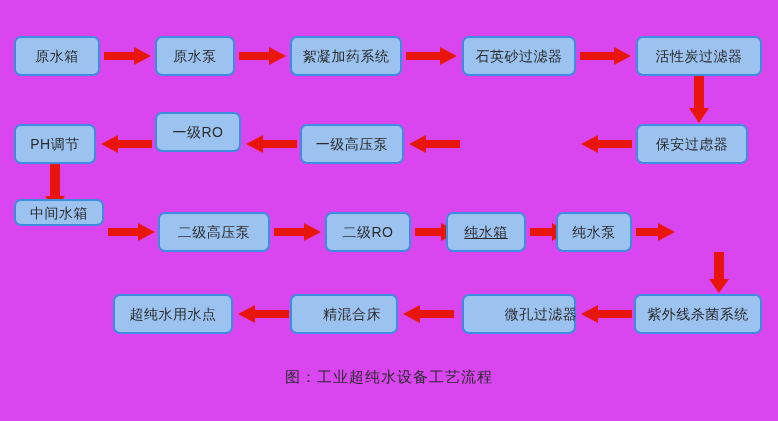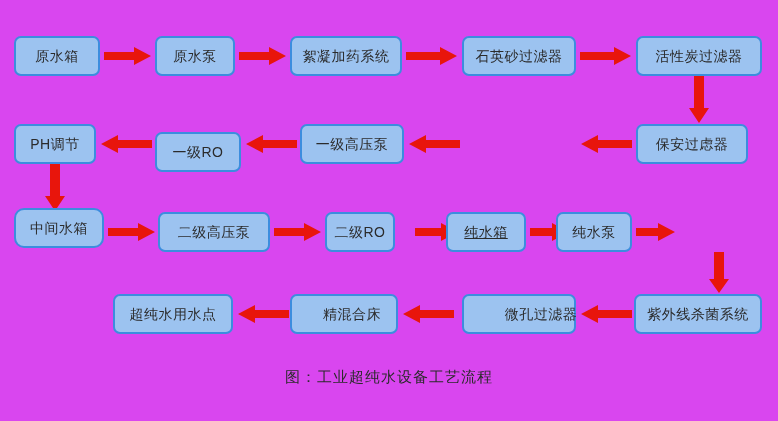--- a/index.html
+++ b/index.html
@@ -99,21 +99,21 @@
   </div>
 
   <div class="node" style="left:14px; top:124px; width:82px; height:40px;">PH调节</div>
 
   <div class="arrow" style="left:100px; top:135px; width:52px; height:18px;">
     <svg width="52" height="18" viewBox="0 0 52 18">
       <polygon points="52,5 18,5 18,0 1,9 18,18 18,13 52,13" fill="#E8150C"></polygon>
     </svg>
   </div>
 
-  <div class="node" style="left:155px; top:132px; width:86px; height:40px;text-align:center;">一级RO</div>
+  <div class="node" style="left:155px; top:112px; width:86px; height:40px;text-align:center;">一级RO</div>
 
   <div class="arrow" style="left:245px; top:135px; width:52px; height:18px;">
     <svg width="52" height="18" viewBox="0 0 52 18">
       <polygon points="52,5 18,5 18,0 1,9 18,18 18,13 52,13" fill="#E8150C"></polygon>
     </svg>
   </div>
 
   <div class="node" style="left:300px; top:124px; width:104px; height:40px;">一级高压泵</div>
 
   <div class="arrow" style="left:408px; top:135px; width:52px; height:18px;">
@@ -130,37 +130,37 @@
   </div>
 
   <div class="node" style="left:636px; top:124px; width:112px; height:40px;">保安过虑器</div>
 
   <div class="arrow" style="left:44px; top:164px; width:22px; height:48px;">
     <svg width="22" height="48" viewBox="0 0 22 48">
       <polygon points="6,0 16,0 16,32 21,32 11,47 1,32 6,32" fill="#E8150C"></polygon>
     </svg>
   </div>
 
-  <div class="node" style="left:14px; top:208px; width:90px; height:40px;border-radius:10px;">中间水箱</div>
+  <div class="node" style="left:14px; top:199px; width:90px; height:27px;">中间水箱</div>
 
   <div class="arrow" style="left:108px; top:223px; width:48px; height:18px;">
     <svg width="48" height="18" viewBox="0 0 48 18">
       <polygon points="0,5 30,5 30,0 47,9 30,18 30,13 0,13" fill="#E8150C"></polygon>
     </svg>
   </div>
 
   <div class="node" style="left:158px; top:212px; width:112px; height:40px;">二级高压泵</div>
 
   <div class="arrow" style="left:274px; top:223px; width:48px; height:18px;">
     <svg width="48" height="18" viewBox="0 0 48 18">
       <polygon points="0,5 30,5 30,0 47,9 30,18 30,13 0,13" fill="#E8150C"></polygon>
     </svg>
   </div>
 
-  <div class="node" style="left:325px; top:212px; width:70px; height:40px;">二级RO</div>
+  <div class="node" style="left:325px; top:212px; width:86px; height:40px;">二级RO</div>
 
   <div class="arrow" style="left:415px; top:223px; width:44px; height:18px;">
     <svg width="44" height="18" viewBox="0 0 44 18">
       <polygon points="0,5 26,5 26,0 43,9 26,18 26,13 0,13" fill="#E8150C"></polygon>
     </svg>
   </div>
 
   <div class="node" style="left:446px; top:212px; width:80px; height:40px;text-decoration:underline;">纯水箱</div>
 
   <div class="arrow" style="left:530px; top:223px; width:40px; height:18px;">

